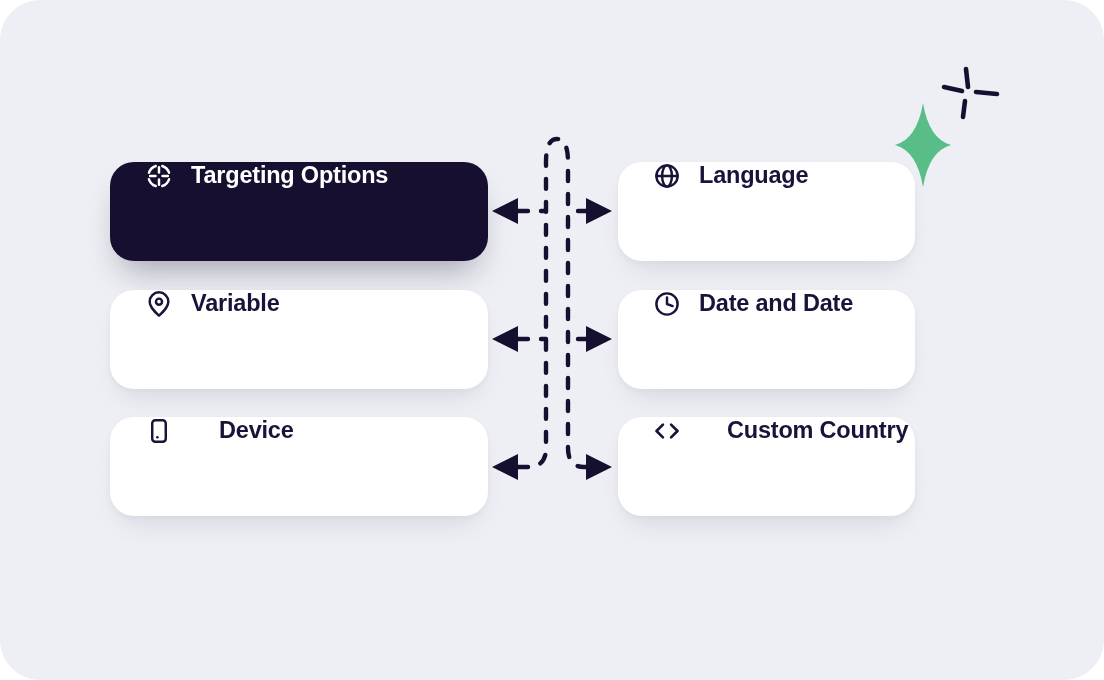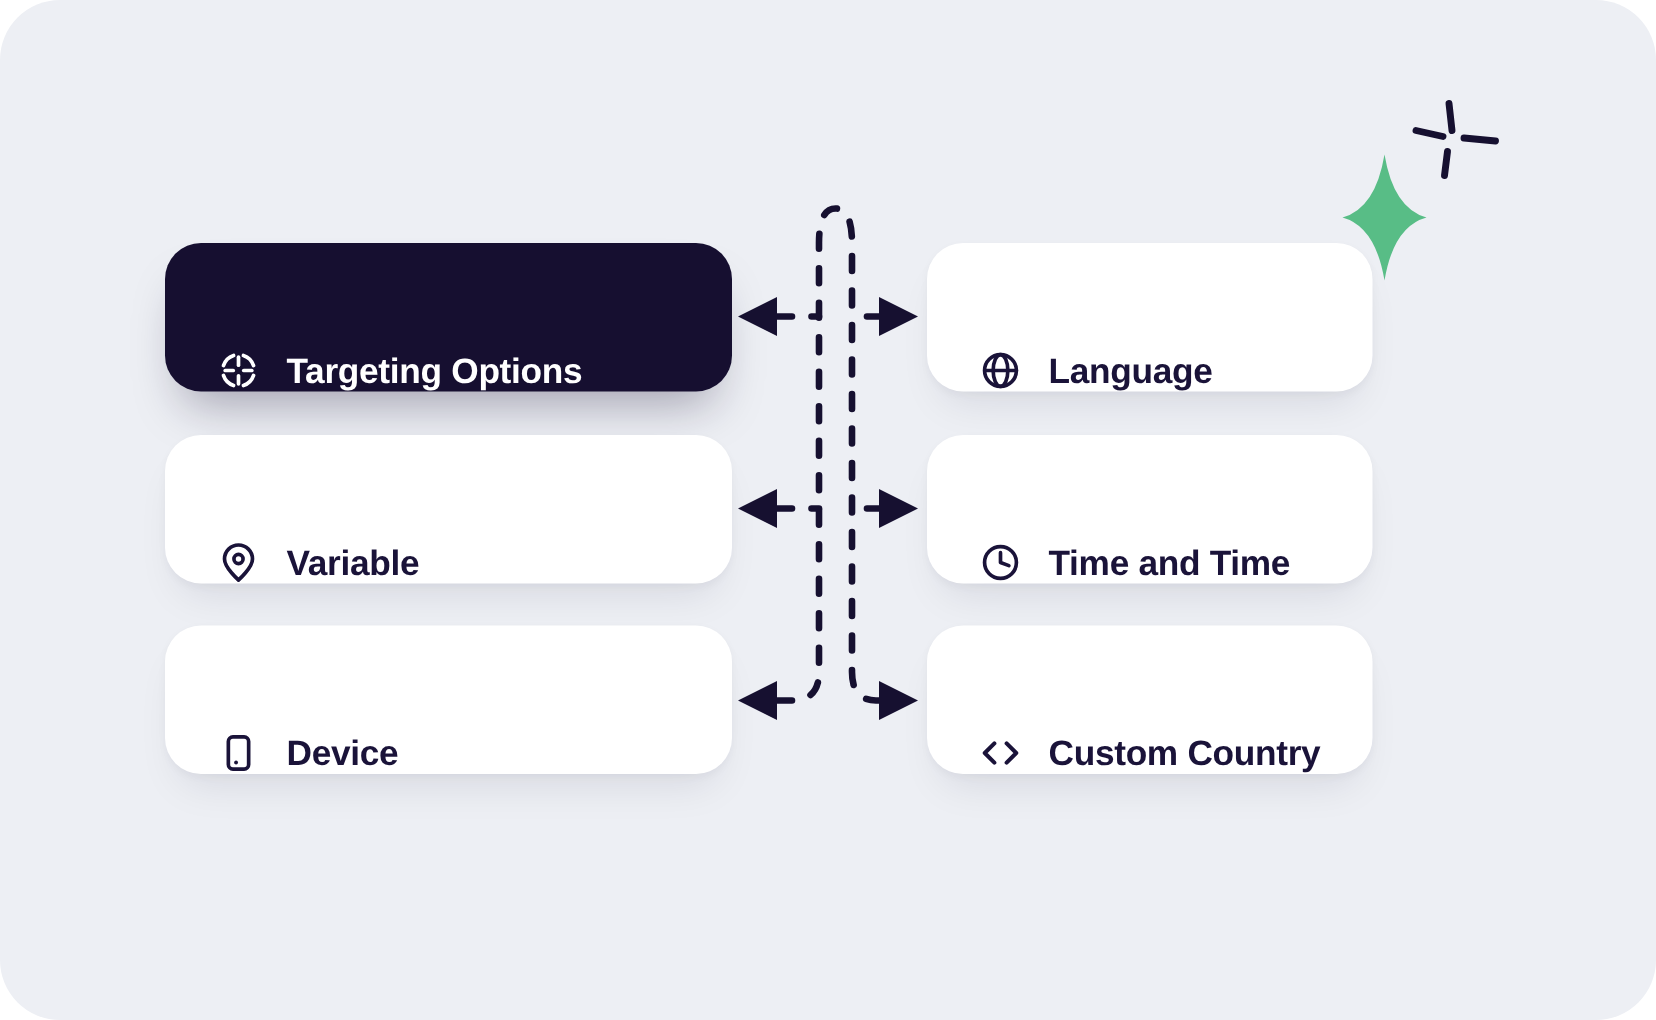--- a/index.html
+++ b/index.html
@@ -25,21 +25,21 @@
     border-radius:40px;
     overflow:hidden;
   }
   .card{
     position:absolute;
     height:99px;
     border-radius:24px;
     background:var(--card_light);
     color:var(--text_dark);
     display:flex;
-    align-items:flex-end;
+    align-items:flex-start;
     padding-left:35px;
     box-shadow:0 16px 28px -10px rgba(23,16,50,.10), 0 2px 6px rgba(23,16,50,.04);
     cursor:pointer;
   }
   .card.dark{
     background:var(--card_dark);
     color:var(--text_light);
     box-shadow:0 20px 32px -12px rgba(23,16,50,.35);
   }
   .card .icon{
@@ -52,21 +52,21 @@
   .card .label{
     font-size:23.5px;
     font-weight:700;
     letter-spacing:-0.2px;
     white-space:nowrap;
   }
   .col-left{left:110px;width:378px;}
   .col-right{left:618px;width:297px;}
   .row-0{top:162px;}
   .row-1{top:290px;}
-  .row-2{top:417px;}
+  .row-2{top:417px;gap:28px;}
 
   .connector{position:absolute;left:480px;top:130px;width:150px;height:360px;color:var(--connector);}
   .sparkle{position:absolute;left:890px;top:100px;width:70px;height:90px;color:var(--accent_green);z-index:5;}
   .plus-sketch{position:absolute;left:925px;top:55px;width:85px;height:75px;color:var(--connector);}
 </style>
 </head>
 <body>
 
 <div class="canvas">
 
@@ -118,21 +118,21 @@
     <span class="label">Language</span>
   </div>
 
   <div class="card col-right row-1">
     <span class="icon">
       <svg viewBox="0 0 24 24" fill="none" stroke="currentColor" stroke-width="2.1" stroke-linecap="round" stroke-linejoin="round">
         <circle cx="12" cy="12" r="9.1"></circle>
         <polyline points="12,6.4 12,12 16.8,13.8"></polyline>
       </svg>
     </span>
-    <span class="label">Time and Time</span>
+    <span class="label">Date and Date</span>
   </div>
 
   <div class="card col-right row-2">
     <span class="icon">
       <svg viewBox="0 0 24 24" fill="none" stroke="currentColor" stroke-width="2.3" stroke-linecap="round" stroke-linejoin="round">
         <polyline points="8.5,6.5 3,12 8.5,17.5"></polyline>
         <polyline points="15.5,6.5 21,12 15.5,17.5"></polyline>
       </svg>
     </span>
     <span class="label">Custom Country</span>

